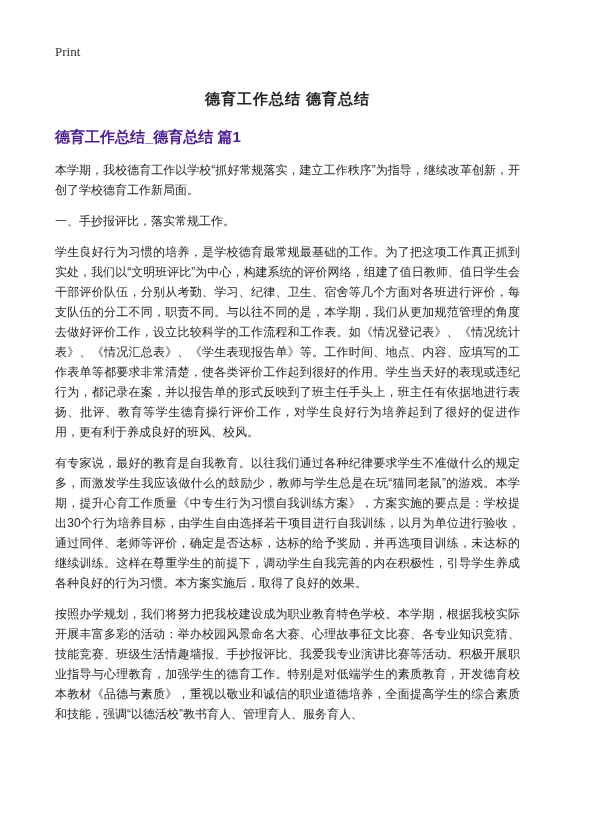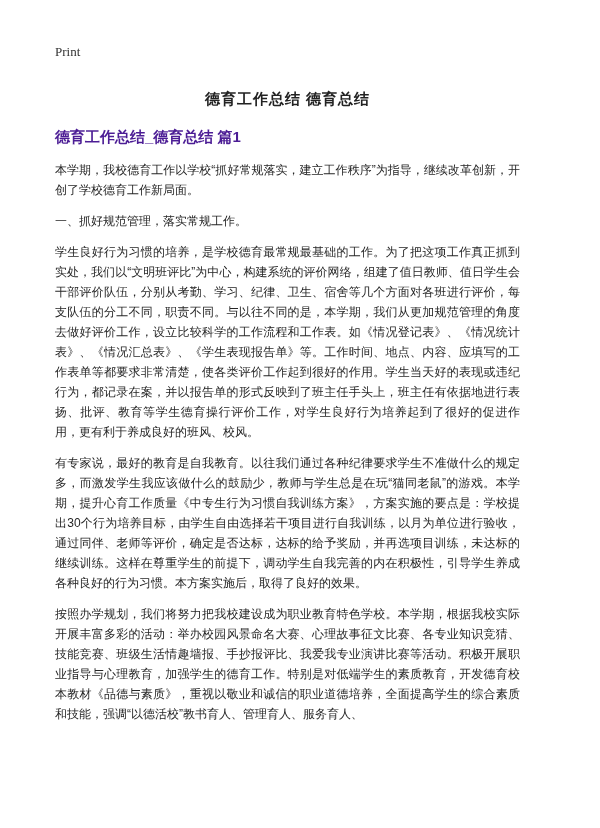--- a/index.html
+++ b/index.html
@@ -66,21 +66,21 @@
 
   <span class="print-link">Print</span>
 
   <h1 class="doc-title">德育工作总结 德育总结</h1>
 
 
   <h2 class="doc-heading">德育工作总结_德育总结 篇1</h2>
 
   <p class="body-text">本学期，我校德育工作以学校“抓好常规落实，建立工作秩序”为指导，继续改革创新，开创了学校德育工作新局面。</p>
 
-  <p class="sub-heading">一、抓好规范管理，落实常规工作。</p>
+  <p class="sub-heading">一、手抄报评比，落实常规工作。</p>
 
   <p class="body-text">学生良好行为习惯的培养，是学校德育最常规最基础的工作。为了把这项工作真正抓到实处，我们以“文明班评比”为中心，构建系统的评价网络，组建了值日教师、值日学生会干部评价队伍，分别从考勤、学习、纪律、卫生、宿舍等几个方面对各班进行评价，每支队伍的分工不同，职责不同。与以往不同的是，本学期，我们从更加规范管理的角度去做好评价工作，设立比较科学的工作流程和工作表。如《情况登记表》、《情况统计表》、《情况汇总表》、《学生表现报告单》等。工作时间、地点、内容、应填写的工作表单等都要求非常清楚，使各类评价工作起到很好的作用。学生当天好的表现或违纪行为，都记录在案，并以报告单的形式反映到了班主任手头上，班主任有依据地进行表扬、批评、教育等学生德育操行评价工作，对学生良好行为培养起到了很好的促进作用，更有利于养成良好的班风、校风。</p>
 
 
   <p class="body-text">有专家说，最好的教育是自我教育。以往我们通过各种纪律要求学生不准做什么的规定多，而激发学生我应该做什么的鼓励少，教师与学生总是在玩“猫同老鼠”的游戏。本学期，提升心育工作质量《中专生行为习惯自我训练方案》，方案实施的要点是：学校提出30个行为培养目标，由学生自由选择若干项目进行自我训练，以月为单位进行验收，通过同伴、老师等评价，确定是否达标，达标的给予奖励，并再选项目训练，未达标的继续训练。这样在尊重学生的前提下，调动学生自我完善的内在积极性，引导学生养成各种良好的行为习惯。本方案实施后，取得了良好的效果。</p>
 
 
   <p class="body-text">按照办学规划，我们将努力把我校建设成为职业教育特色学校。本学期，根据我校实际开展丰富多彩的活动：举办校园风景命名大赛、心理故事征文比赛、各专业知识竞猜、技能竞赛、班级生活情趣墙报、手抄报评比、我爱我专业演讲比赛等活动。积极开展职业指导与心理教育，加强学生的德育工作。特别是对低端学生的素质教育，开发德育校本教材《品德与素质》，重视以敬业和诚信的职业道德培养，全面提高学生的综合素质和技能，强调“以德活校”教书育人、管理育人、服务育人、</p>
 
 </div>

